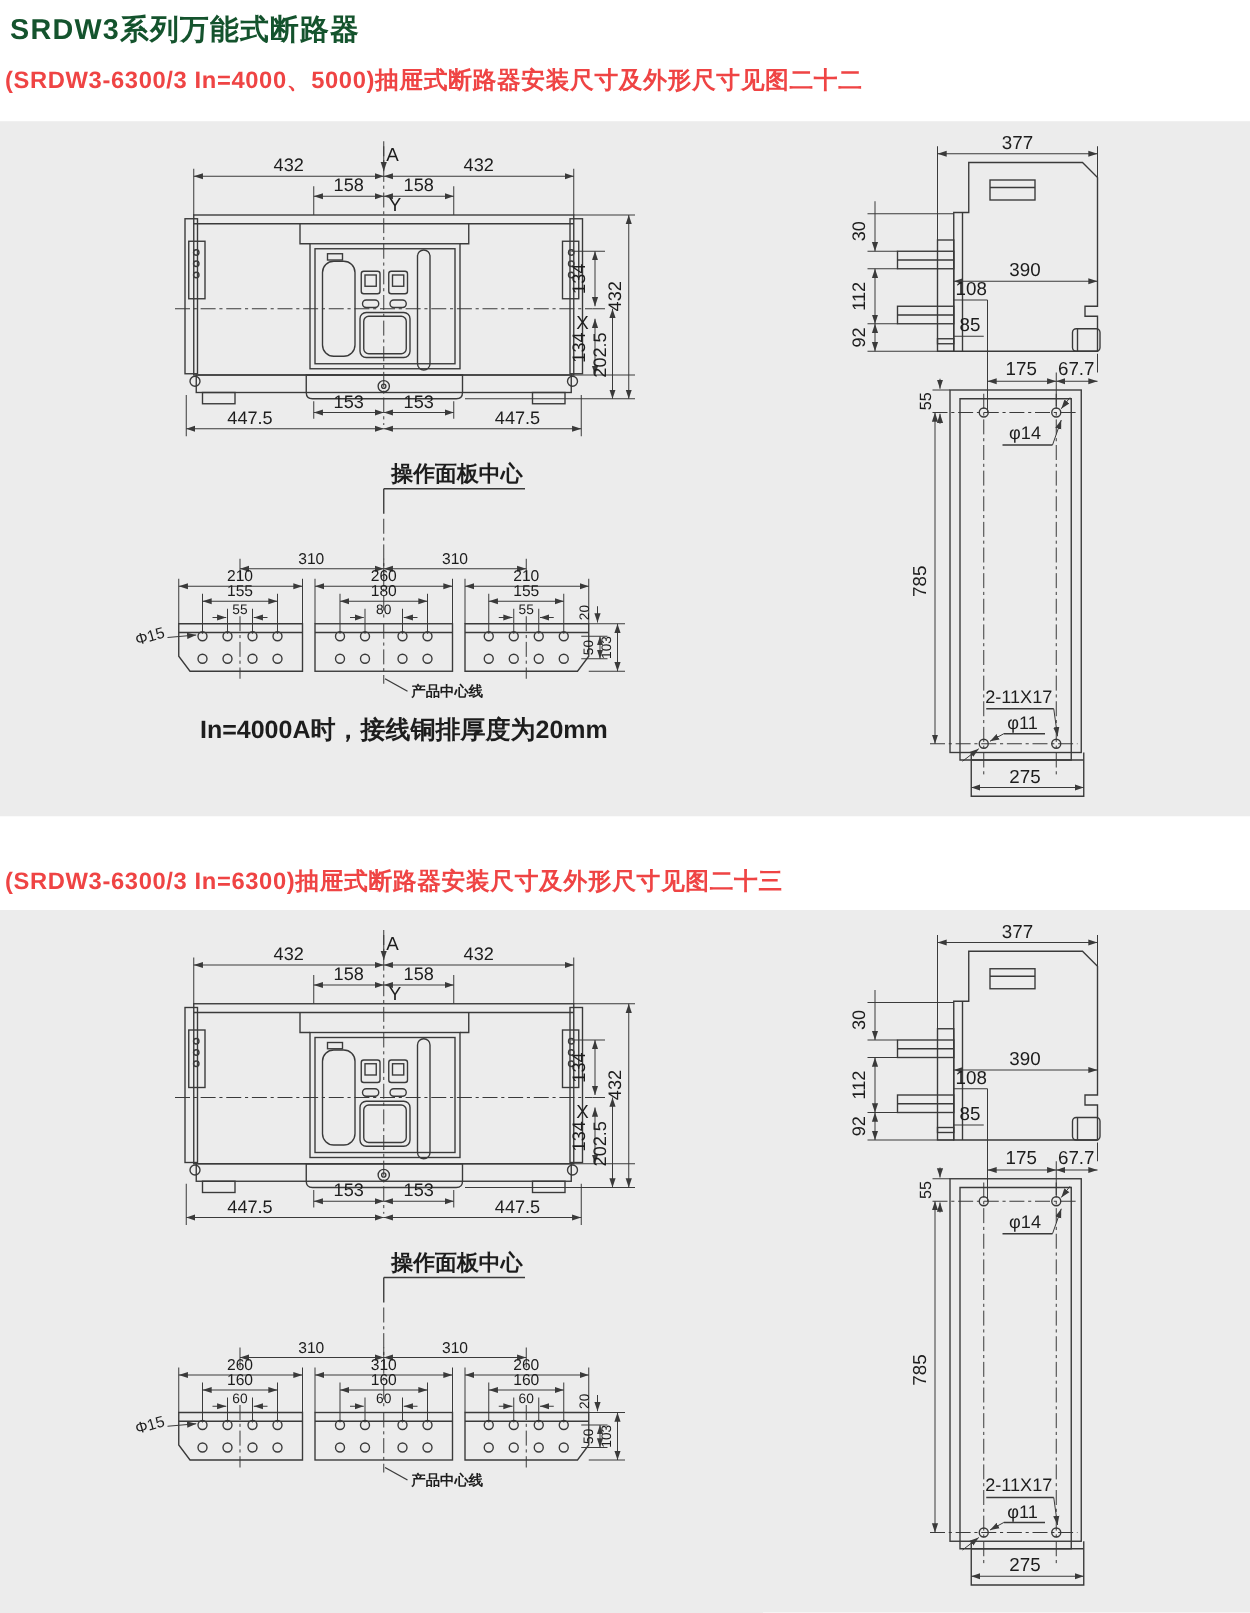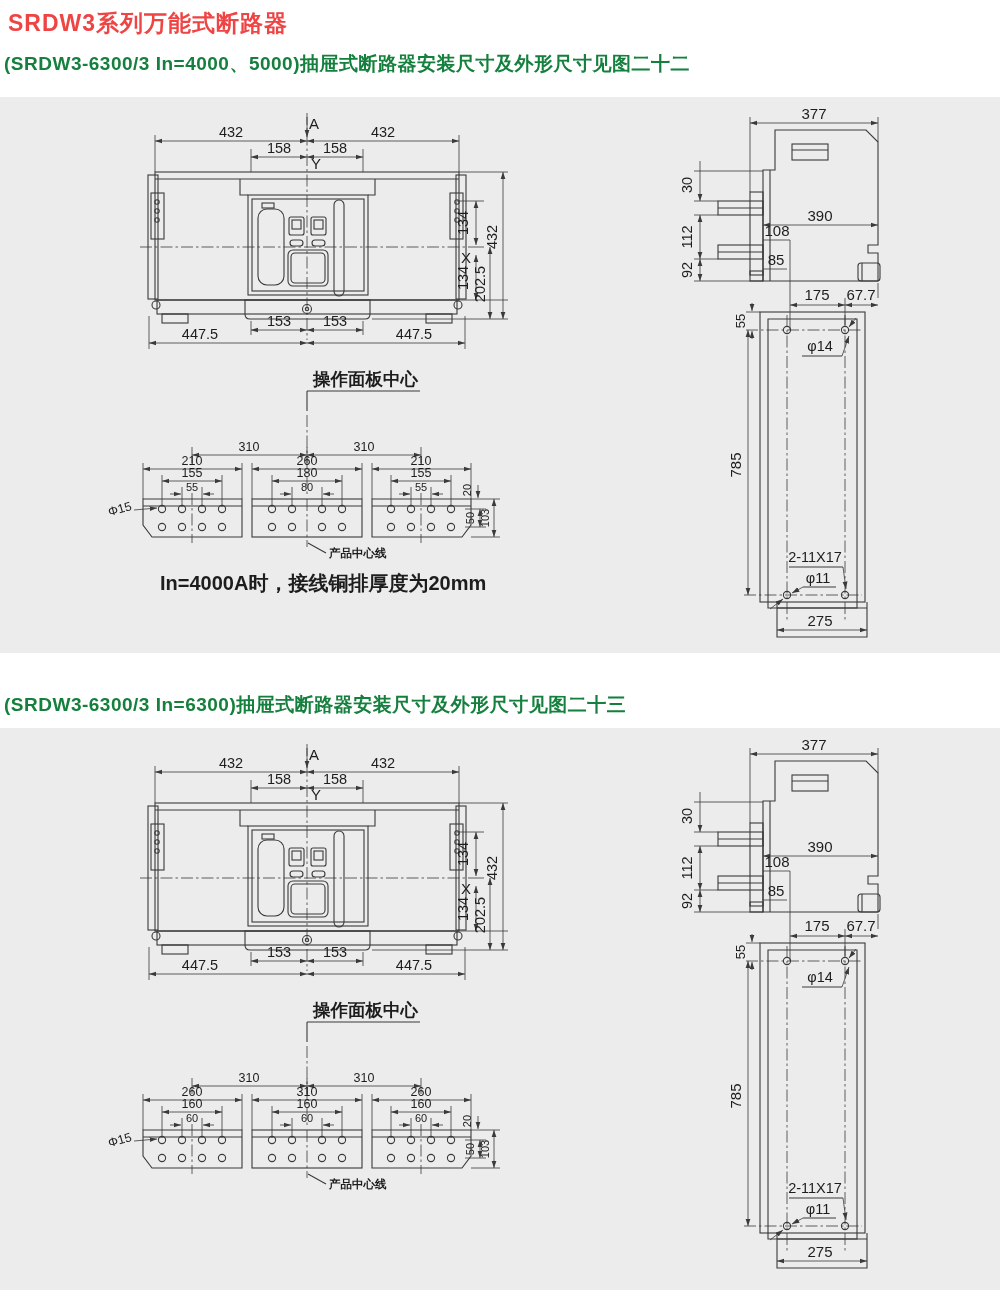--- a/index.html
+++ b/index.html
@@ -1,18 +1,18 @@
 <!DOCTYPE html>
 <html><head>
 <meta charset="utf-8">
 <style>
   html,body{margin:0;padding:0;}
   body{width:1000px;height:1290px;background:#ffffff;font-family:"Liberation Sans",sans-serif;position:relative;overflow:hidden;}
-  .page-title{position:absolute;left:8px;top:8px;margin:0;font-size:23px;font-weight:bold;color:#ef4444;letter-spacing:1px;text-align:right;}
-  .sec-heading{position:absolute;left:4px;margin:0;font-size:19px;font-weight:bold;color:#15803d;letter-spacing:0.5px;}
+  .page-title{position:absolute;left:8px;top:8px;margin:0;font-size:23px;font-weight:bold;color:#14532d;letter-spacing:1px;text-align:right;}
+  .sec-heading{position:absolute;left:4px;margin:0;font-size:19px;font-weight:bold;color:#ef4444;letter-spacing:0.5px;}
   #sec1{top:51px;}
   #sec2{top:692px;}
   .panel{position:absolute;left:0;width:1000px;background:#ececec;}
   #panel1{top:97px;height:556px;}
   #panel2{top:728px;height:562px;}
   svg{display:block;}
   .g{stroke:#3a3a3a;stroke-width:1.1;fill:none;stroke-linejoin:miter;stroke-linecap:butt;}
   .d{stroke:#3a3a3a;stroke-width:0.8;fill:none;}
   .c{stroke:#3a3a3a;stroke-width:0.8;fill:none;stroke-dasharray:12 3 2.5 3;}
   .ds{marker-start:url(#ar);}

